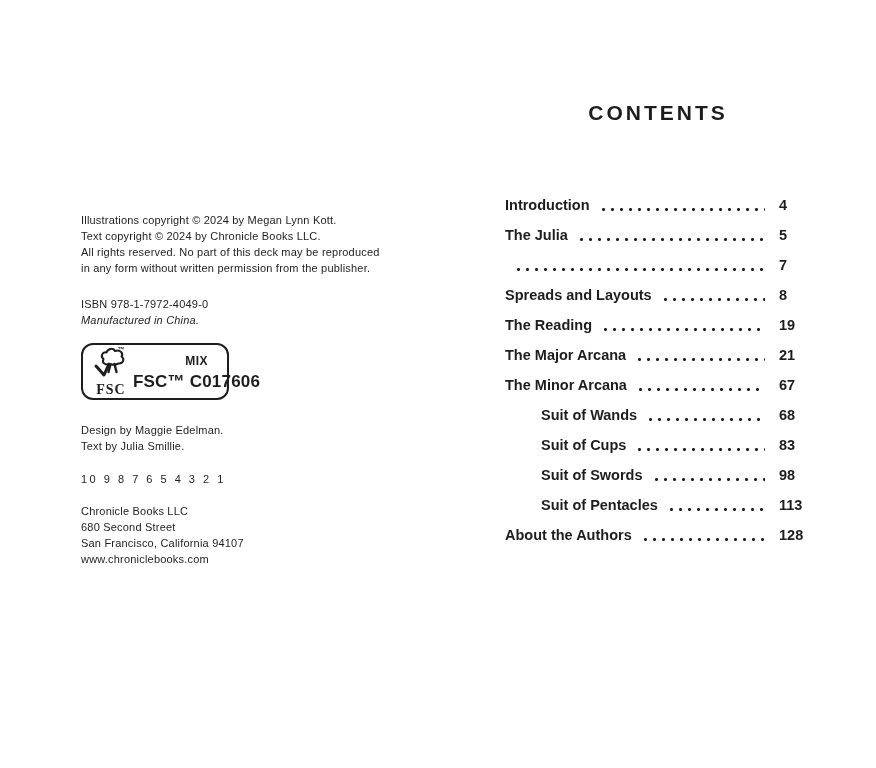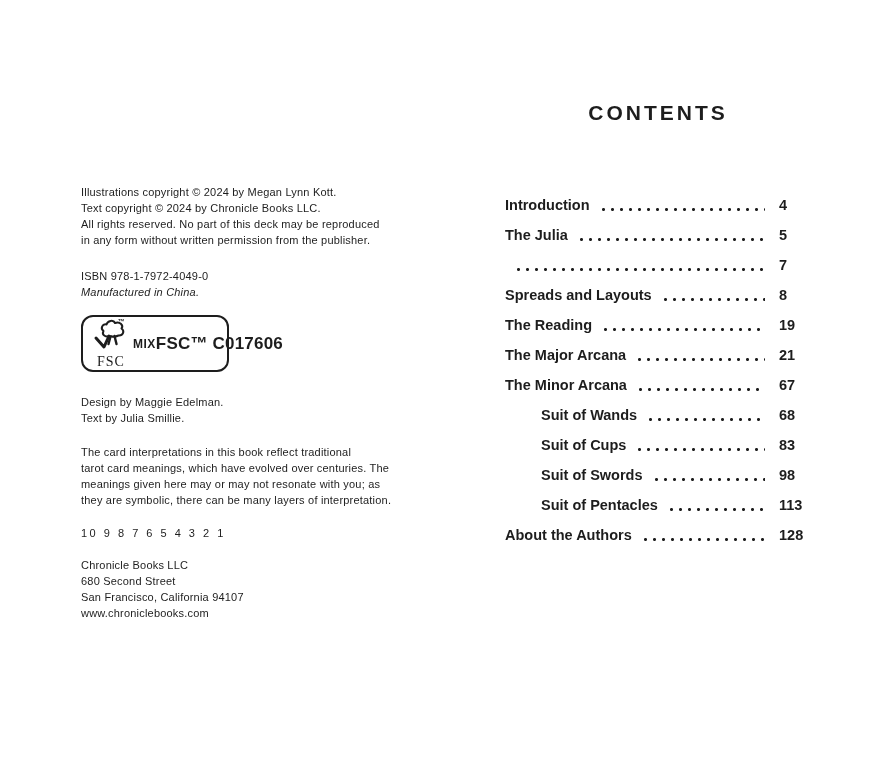--- a/index.html
+++ b/index.html
@@ -10,21 +10,21 @@
     background: #ffffff;
     color: #1d1d1d;
     font-family: "Liberation Sans", sans-serif;
     overflow: hidden;
   }
 
   
   .left-col {
     position: absolute;
     left: 81px;
-    top: 184px;
+    top: 212px;
     width: 360px;
     font-size: 11px;
     line-height: 16px;
     letter-spacing: 0.2px;
   }
   .block { white-space: pre-line; }
   .isbn         { margin-top: 20px; }
   .manufactured { margin-top: 0; font-style: italic; }
 
   .fsc-box {
@@ -48,32 +48,33 @@
   }
   .fsc-left .tm {
     position: absolute;
     top: -4px;
     right: 4px;
     font-size: 7px;
     font-weight: 700;
   }
   .fsc-word {
     font-family: "Liberation Serif", serif;
-    font-weight: 400;
+    font-weight: 700;
     font-size: 14px;
     letter-spacing: 1px;
     line-height: 1;
     margin-top: 1px;
   }
   .fsc-right {
     flex: 1;
     display: flex;
-    flex-direction: row;
+    flex-direction: column;
     align-items: center;
     justify-content: center;
+    gap: 5px;
     font-weight: 700;
   }
   .fsc-mix  { font-size: 12px; letter-spacing: 0.5px; }
   .fsc-code { font-size: 17px; white-space: nowrap; }
 
   .credits    { margin-top: 22px; }
   .disclaimer { margin-top: 18px; }
   .printline  { margin-top: 17px; letter-spacing: 2.5px; }
   .publisher  { margin-top: 16px; }
 
@@ -144,24 +145,20 @@
         <span class="fsc-word">FSC</span>
       </div>
       <div class="fsc-right">
         <span class="fsc-mix">MIX</span>
         <span class="fsc-code">FSC™ C017606</span>
       </div>
     </div>
 
     <div class="block credits">Design by Maggie Edelman.
 Text by Julia Smillie.</div>
-    <div class="block disclaimer">The card interpretations in this book reflect traditional
-tarot card meanings, which have evolved over centuries. The
-meanings given here may or may not resonate with you; as
-they are symbolic, there can be many layers of interpretation.</div>
     <div class="block printline">10 9 8 7 6 5 4 3 2 1</div>
     <div class="block publisher">Chronicle Books LLC
 680 Second Street
 San Francisco, California 94107
 www.chroniclebooks.com</div>
   </div>
 
   <div class="right-col">
     <div class="contents-title">CONTENTS</div>
     <div class="toc">

